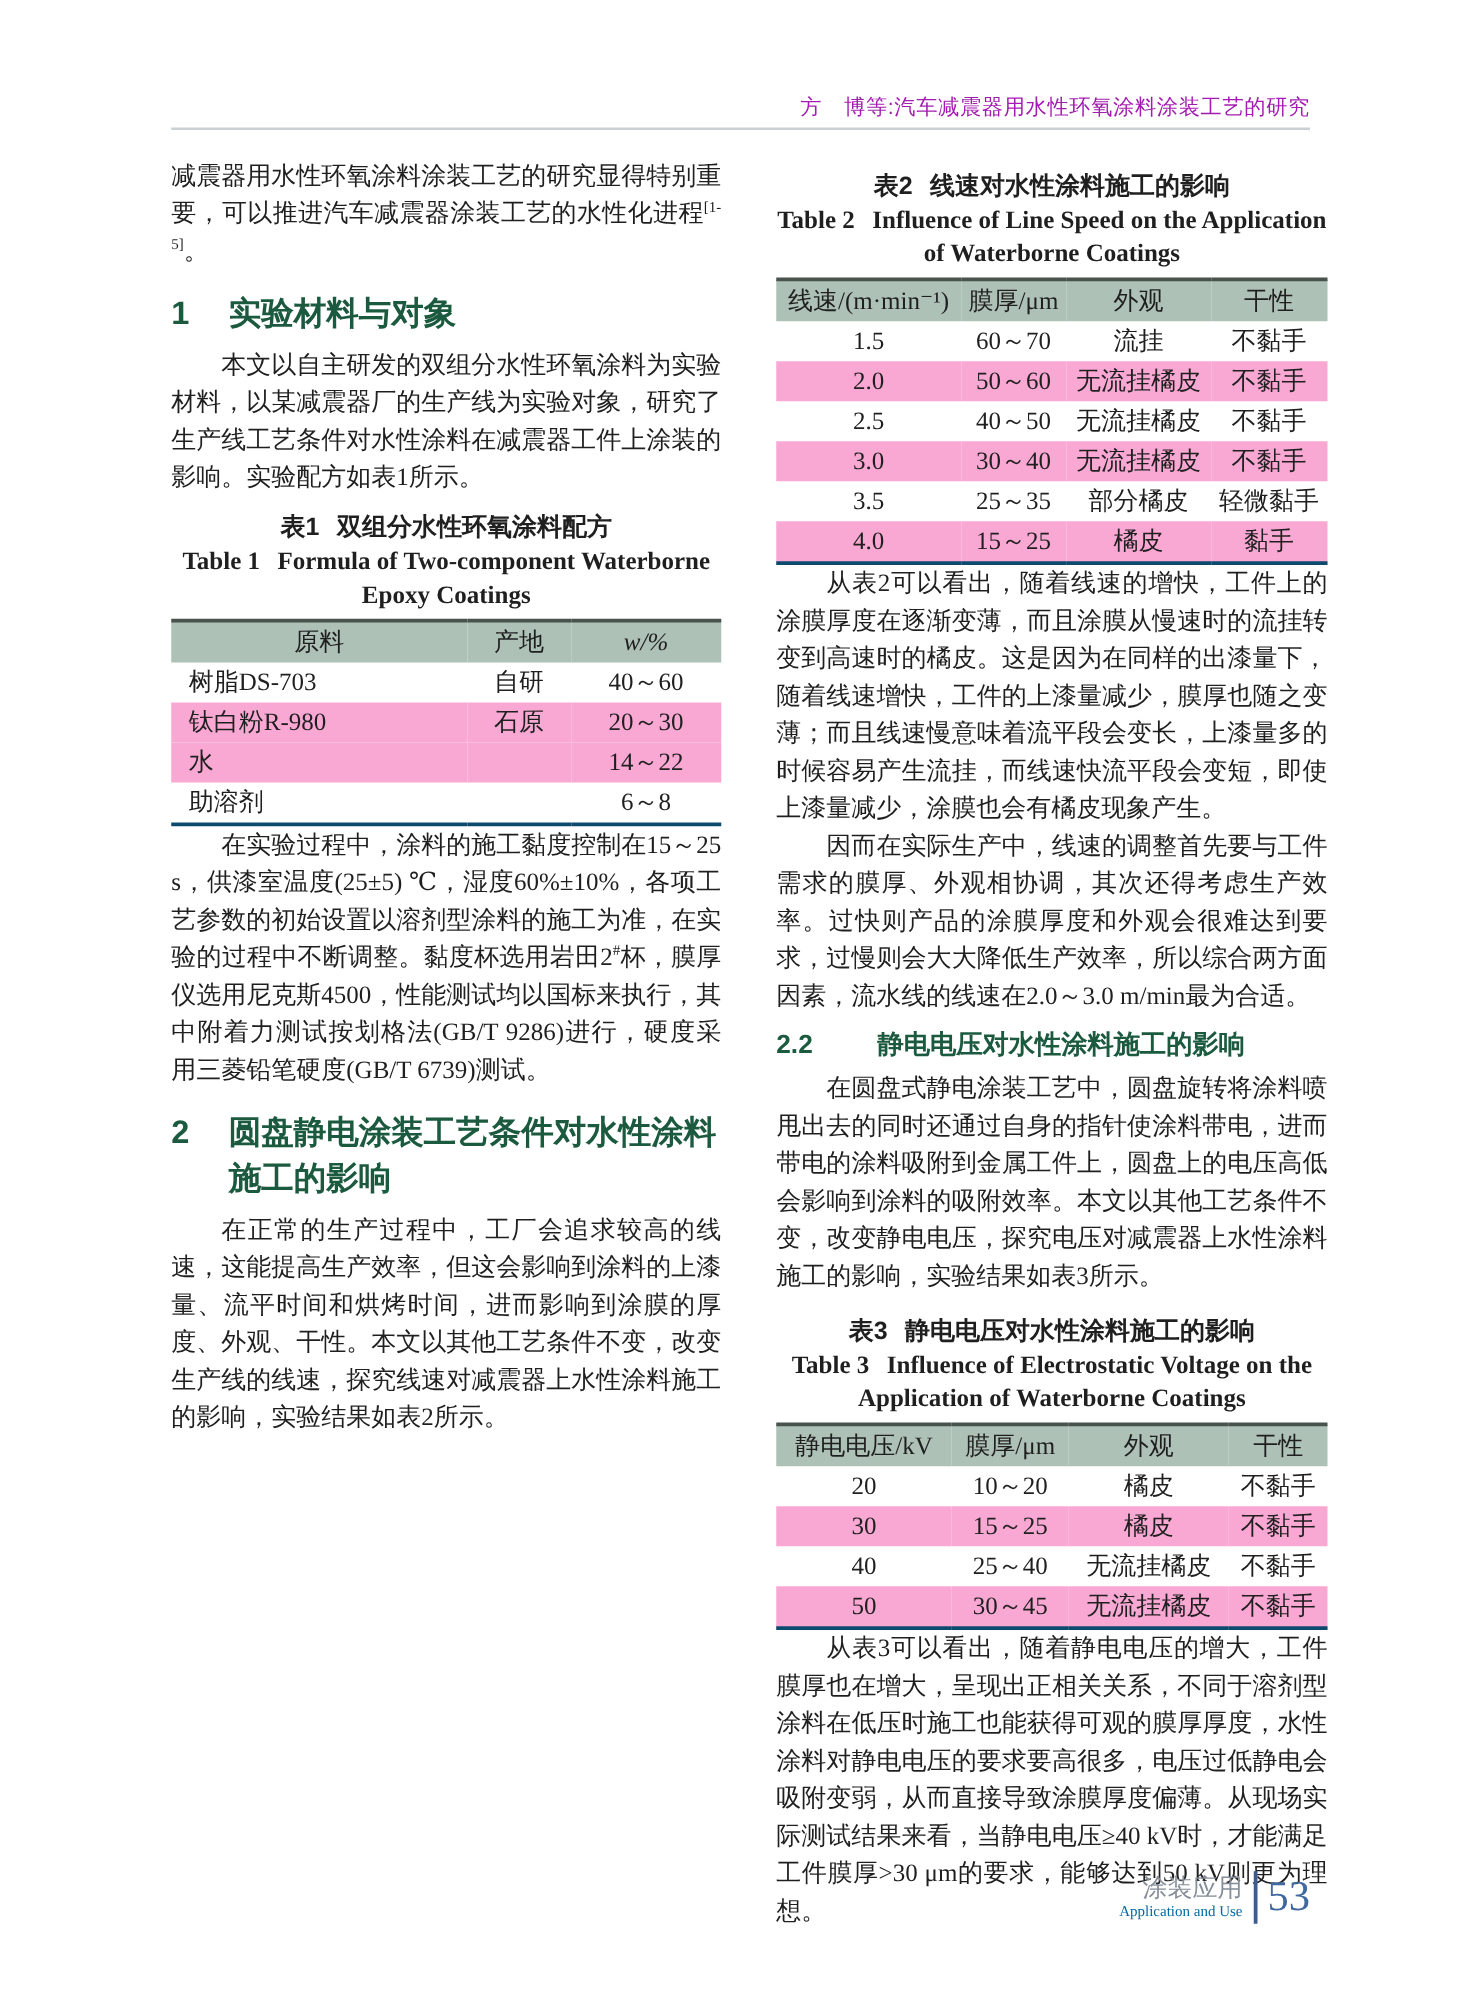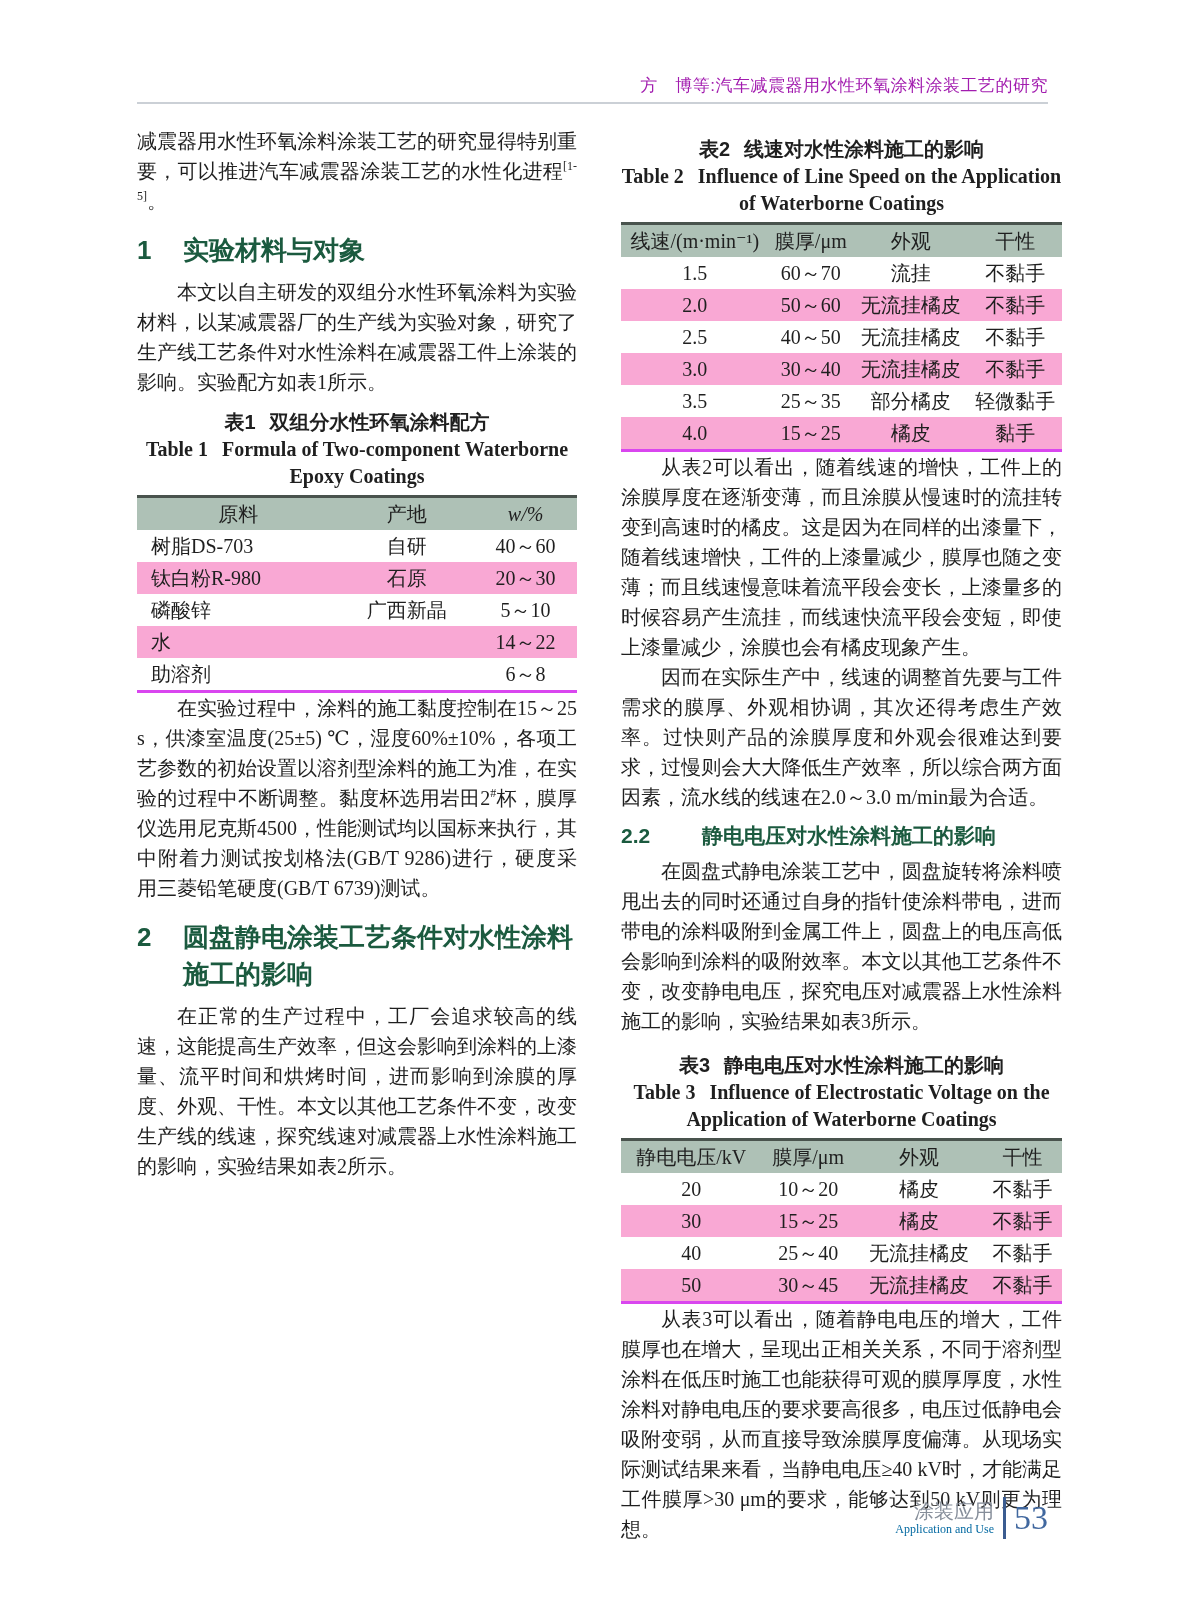--- a/index.html
+++ b/index.html
@@ -42,21 +42,21 @@
 
   
   .tcap { text-align:center; margin:12px 0 5px; }
   .tcap-cn { font-family:"Liberation Sans","DejaVu Sans",sans-serif; font-weight:bold; font-size:20px; line-height:27px; }
   .tcap-en { font-family:"Liberation Serif","DejaVu Serif",serif; font-weight:bold; font-size:20px; line-height:27px; }
   .cap-label { margin-right:14px; }
 
   
   table {
     width:100%; border-collapse:collapse;
-    border-top:3px solid #49534d; border-bottom:3px solid #d946ef;
+    border-top:3px solid #49534d; border-bottom:3px solid #0c4a6e;
     font-size:20px;
   }
   th, td { text-align:center; padding:3px 2px; line-height:26px; font-weight:normal; }
   thead tr { background:#aec1b6; }
   tbody tr.shade { background:#f9a8d4; }
   .t1 td:first-child { text-align:left; padding-left:14px; }
   .t1 th:nth-child(3) { font-style:italic; font-family:"Liberation Serif","DejaVu Serif",serif; }
   .mt18 { margin-top:18px; }
   .mt20 { margin-top:20px; }
 
@@ -105,25 +105,20 @@
           <tr>
             <td>树脂DS-703</td>
             <td>自研</td>
             <td>40～60</td>
           </tr>
           <tr class="shade">
             <td>钛白粉R-980</td>
             <td>石原</td>
             <td>20～30</td>
           </tr>
-          <tr>
-            <td>磷酸锌</td>
-            <td>广西新晶</td>
-            <td>5～10</td>
-          </tr>
           <tr class="shade">
             <td>水</td>
             <td></td>
             <td>14～22</td>
           </tr>
           <tr>
             <td>助溶剂</td>
             <td></td>
             <td>6～8</td>
           </tr>

